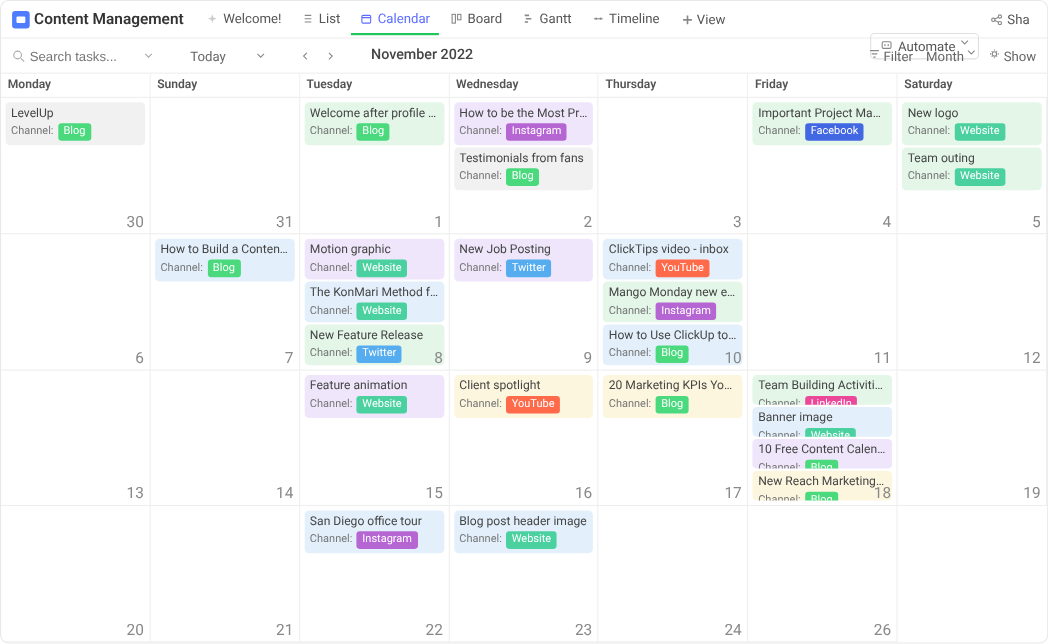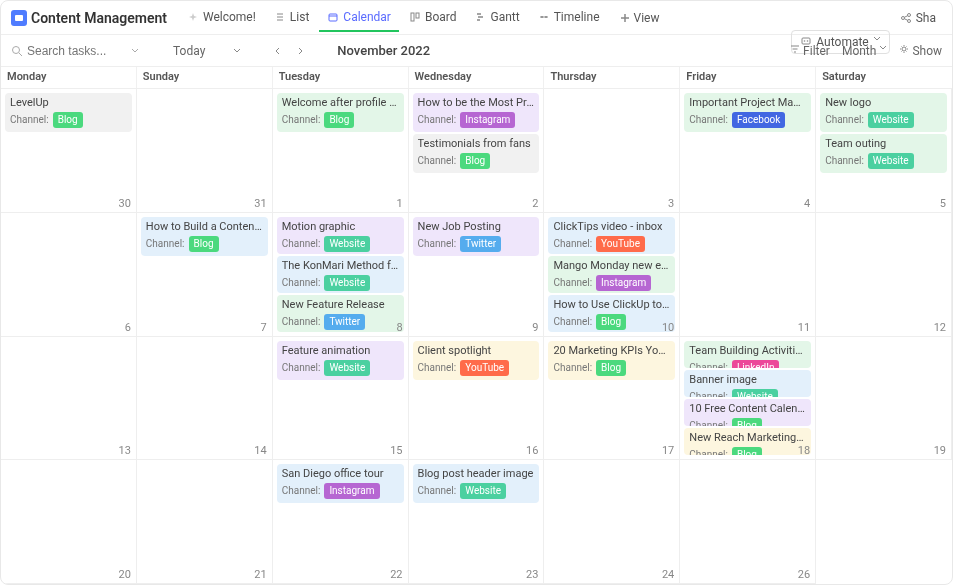--- a/index.html
+++ b/index.html
@@ -28,21 +28,21 @@
   .tool-right { margin-left: auto; display: flex; gap: 12px; align-items: center; color: #666; }
   .tool-btn { display: flex; align-items: flex-start; gap: 3px; cursor: pointer; }
   
   .cal-header { display: grid; grid-template-columns: repeat(7, 1fr); height: 22px; border-bottom: 1px solid #eee; }
   .dayhead { padding: 3px 6px; font-size: 11px; font-weight: 600; color: #555; border-right: 1px solid #f0f0f0; }
   .dayhead:last-child { border-right: none; }
   
   .cal-grid { display: grid; grid-template-columns: repeat(7, 1fr); grid-template-rows: repeat(4, 1fr); height: calc(585px - 34px - 32px - 22px - 2px); }
   .cell { border-right: 1px solid #eee; border-bottom: 1px solid #eee; position: relative; padding: 4px; display: flex; flex-direction: column; gap: 2px; overflow: hidden; }
   .cell.today { border: 1px solid #5b6cff; }
-  .datelabel { position: absolute; bottom: 2px; right: 5px; font-size: 11px; color: #888; }
+  .datelabel { position: absolute; bottom: 2px; right: 5px; font-size: 14px; color: #888; }
   .cell.today .datelabel { color: #5b6cff; font-weight: 600; }
   
   .event { border-radius: 4px; padding: 3px 5px 4px; font-size: 11px; line-height: 14px; overflow: hidden; cursor: pointer; }
   .event .etitle { white-space: nowrap; overflow: hidden; text-overflow: ellipsis; color: #444; }
   .event .erow { display: flex; align-items: center; gap: 4px; margin-top: 2px; }
   .event .elabel { color: #777; font-size: 10px; }
   .event .chip { font-size: 10px; padding: 1px 5px; border-radius: 3px; color: #fff; }
   
   .bg-green  { background: #e3f6e8; }
   .bg-blue   { background: #e3f0fb; }

